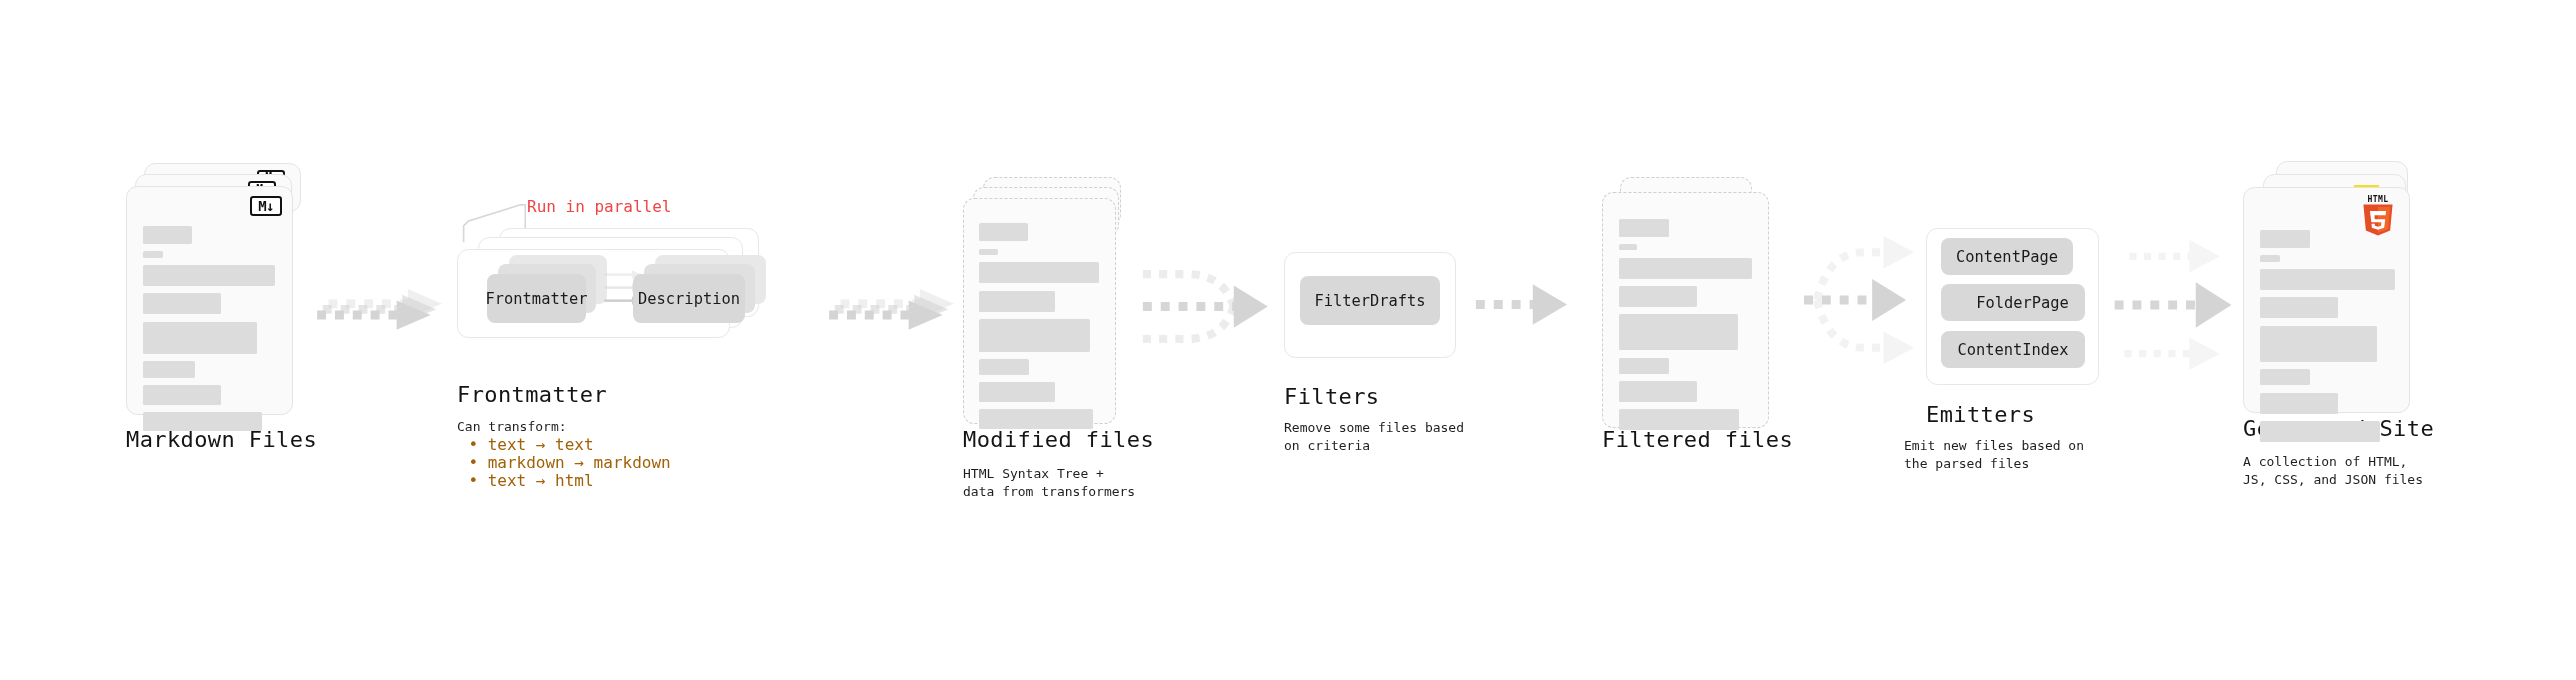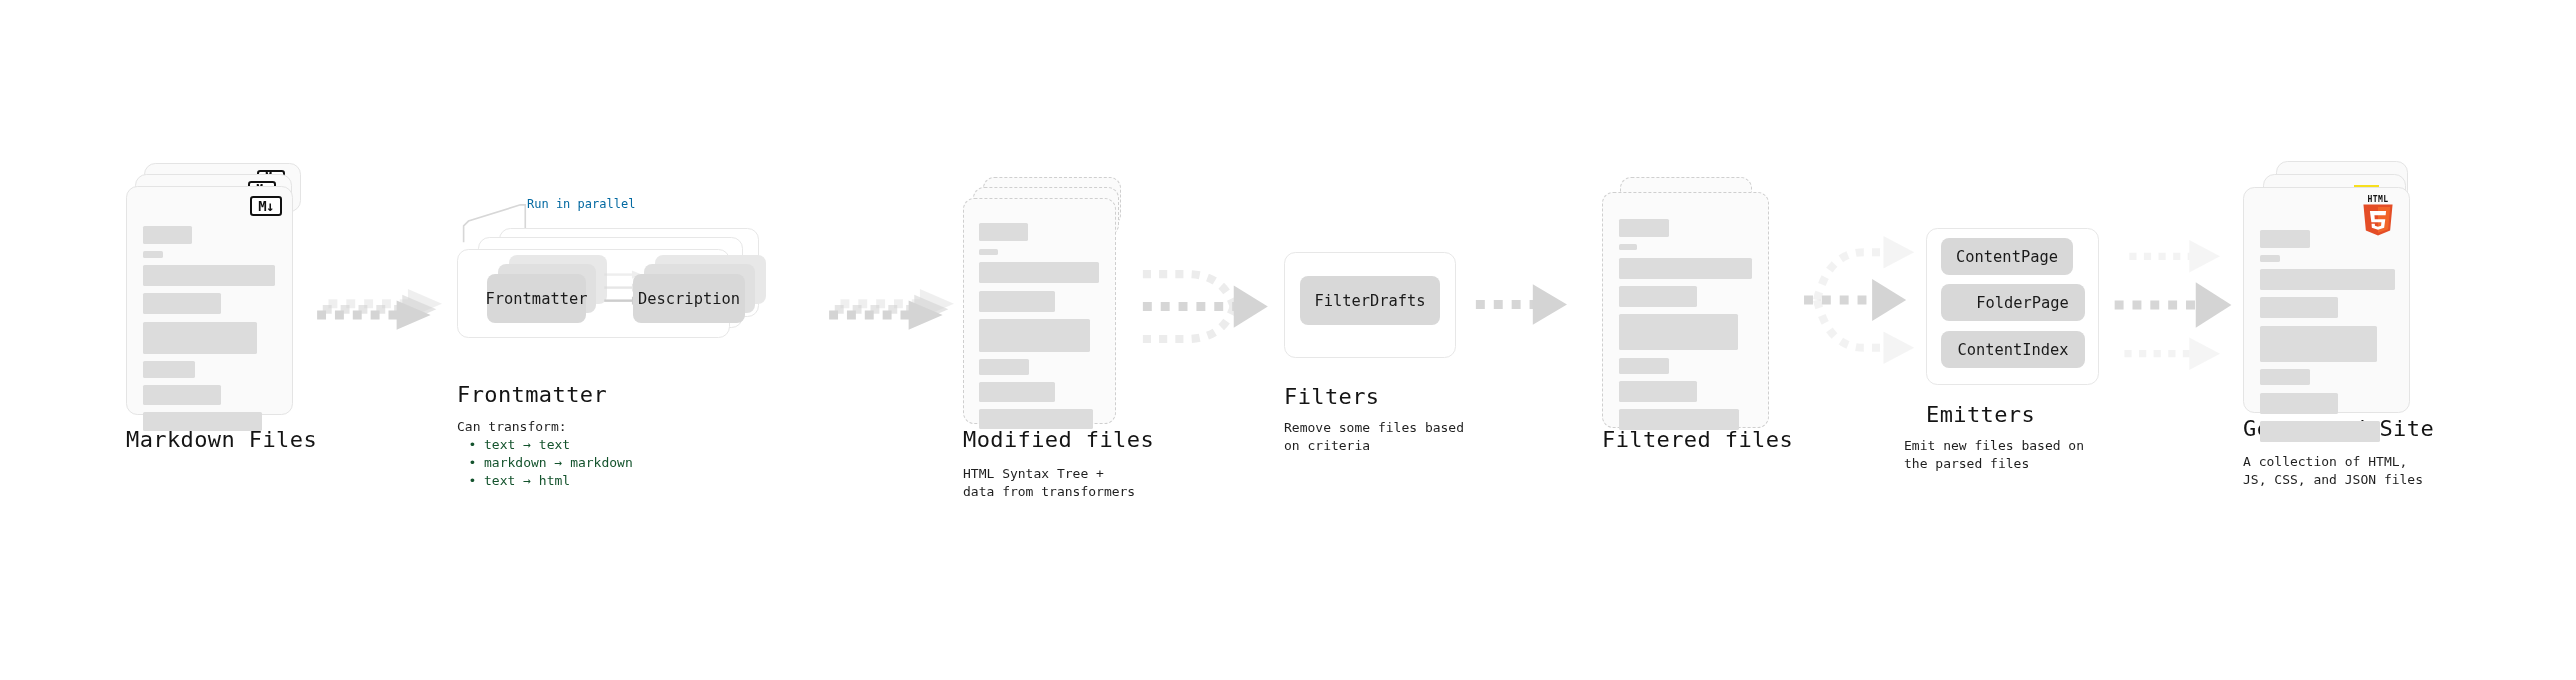--- a/index.html
+++ b/index.html
@@ -97,30 +97,30 @@
   }
   .cap-sub {
     position: absolute;
     font-size: 13px;
     line-height: 18px;
     color: #1f1f1f;
     white-space: pre-line;
   }
   .cap-list {
     position: absolute;
-    font-size: 13px;
+    font-size: 16px;
     line-height: 18px;
-    color: #14532d;
+    color: #a16207;
   }
   .cap-list .bullet-line { padding-left: 11.4px; }
 
   .run-parallel {
     position: absolute;
-    font-size: 12px;
-    color: #0369a1;
+    font-size: 16px;
+    color: #ef4444;
     white-space: nowrap;
   }
 
   svg { display:block; overflow: visible; }
 </style>
 </head>
 <body>
 
 <div id="stage">
 

